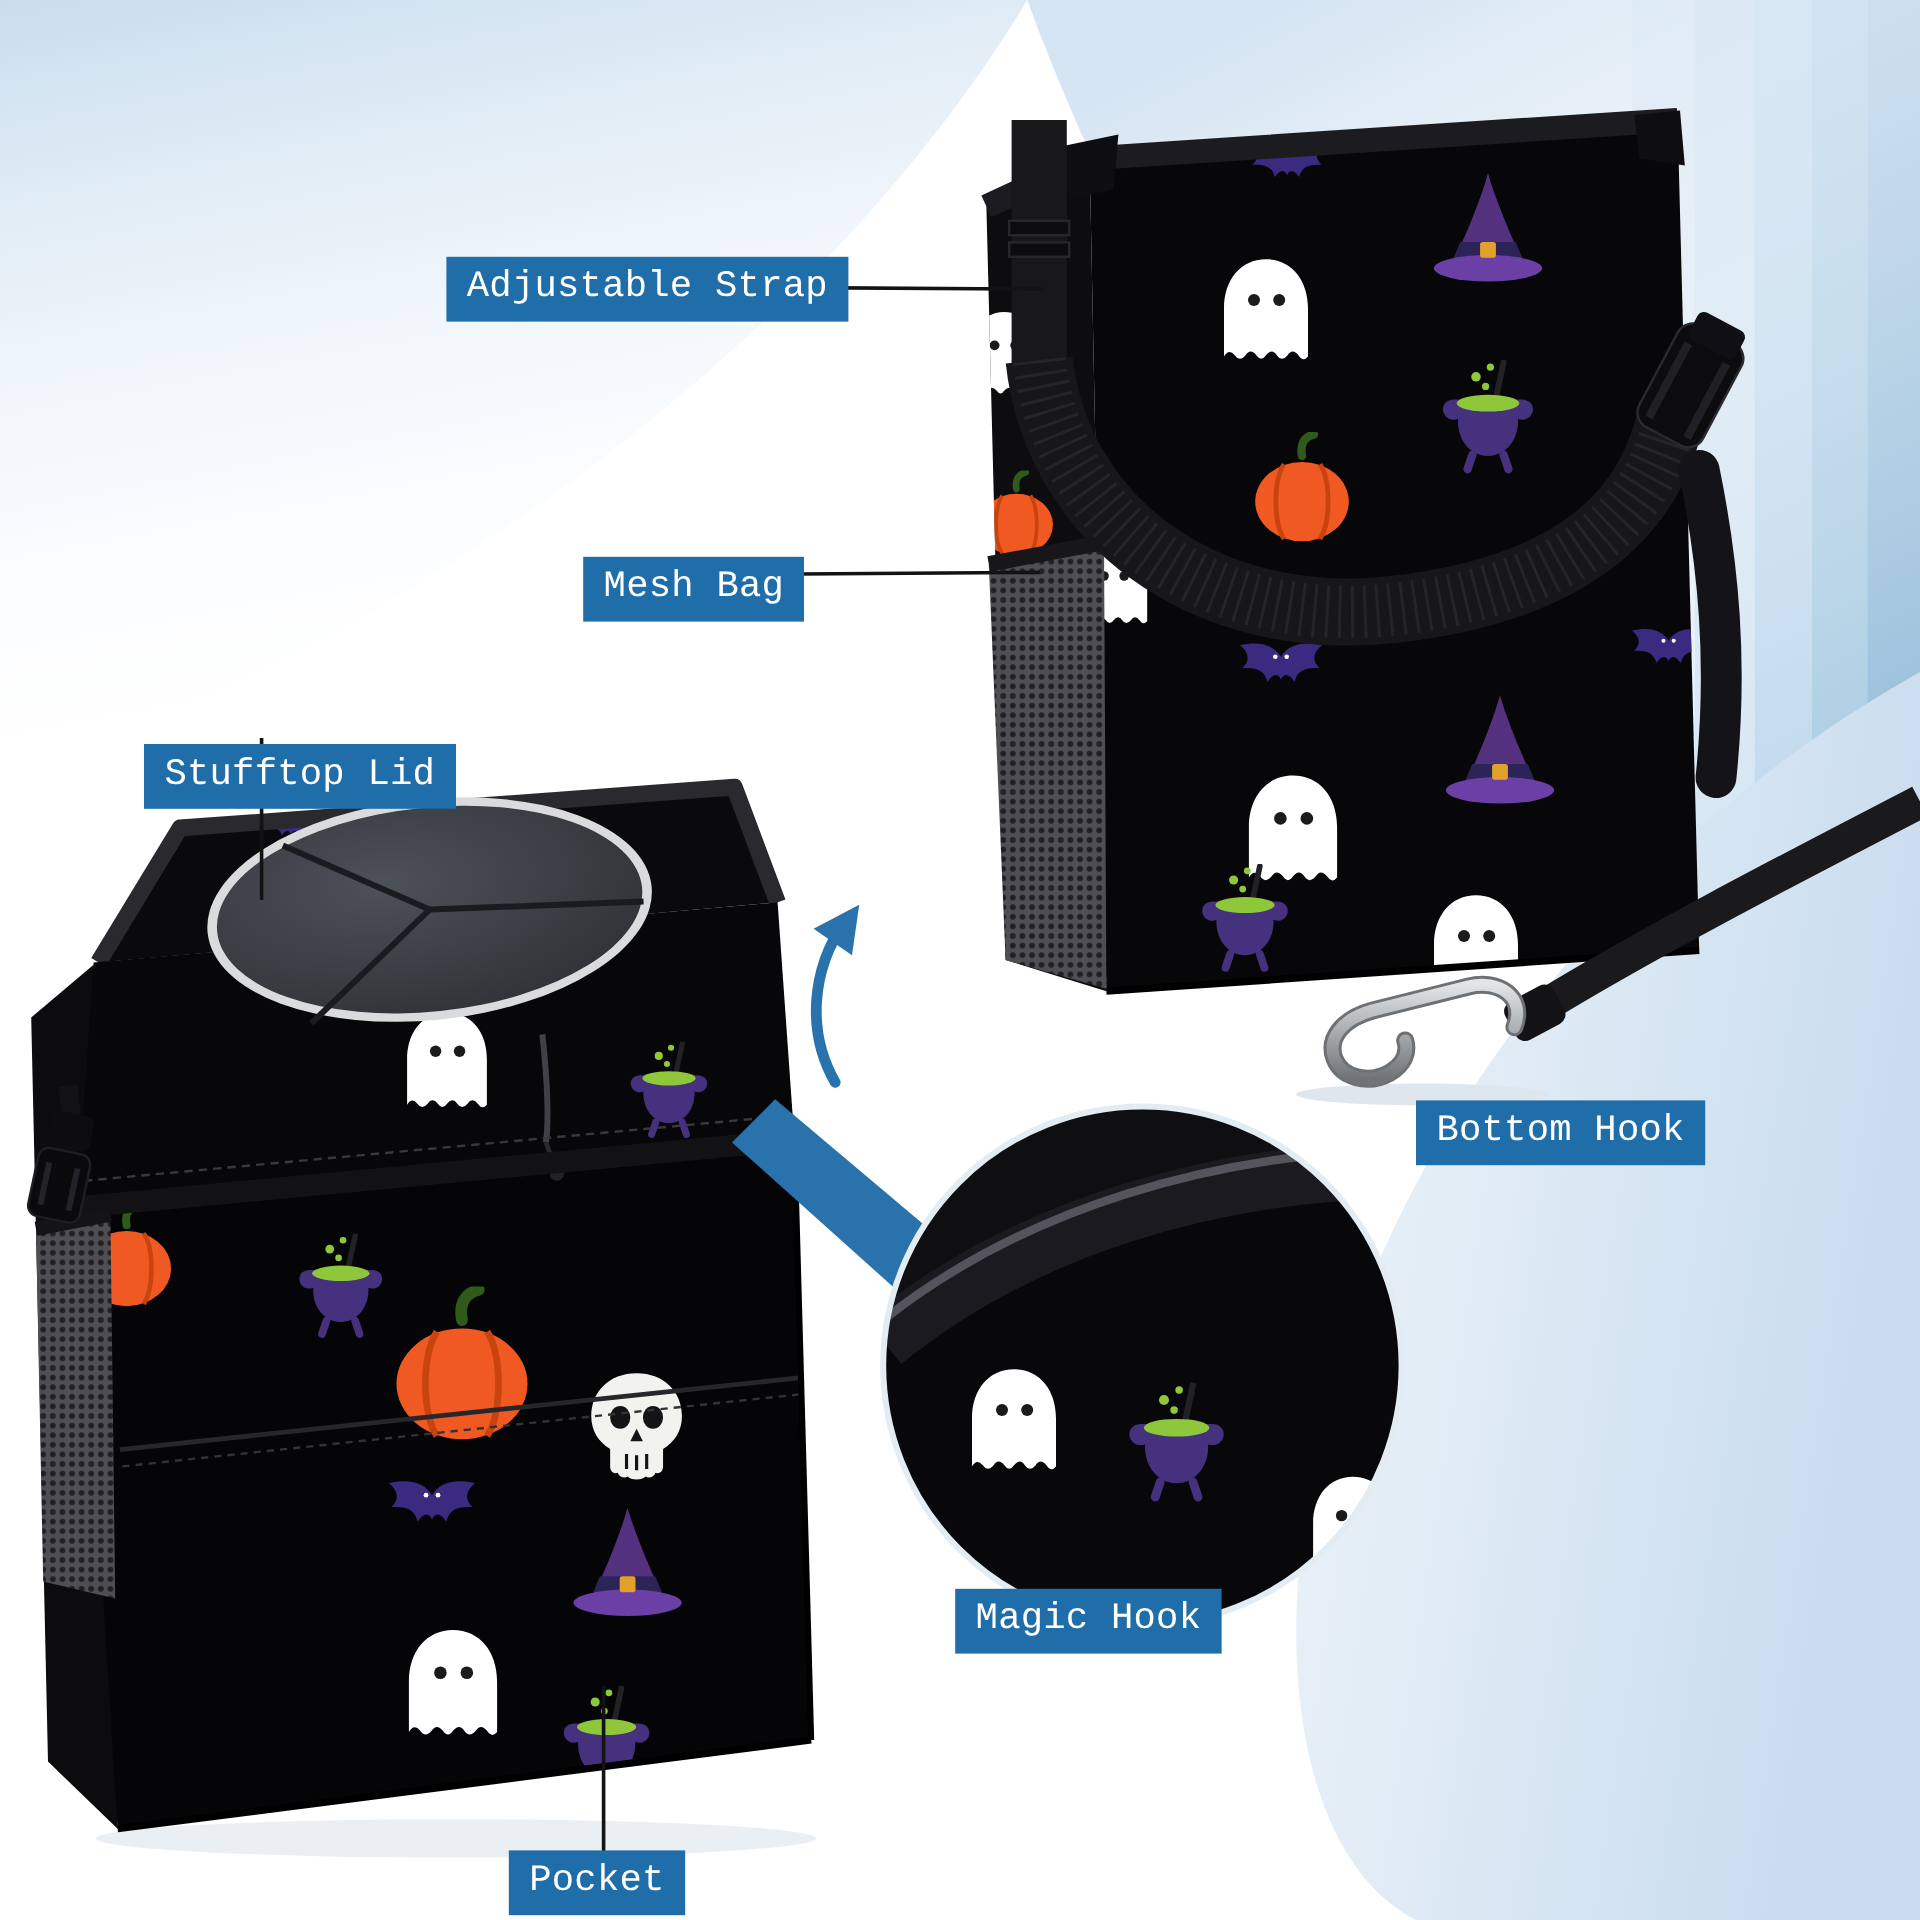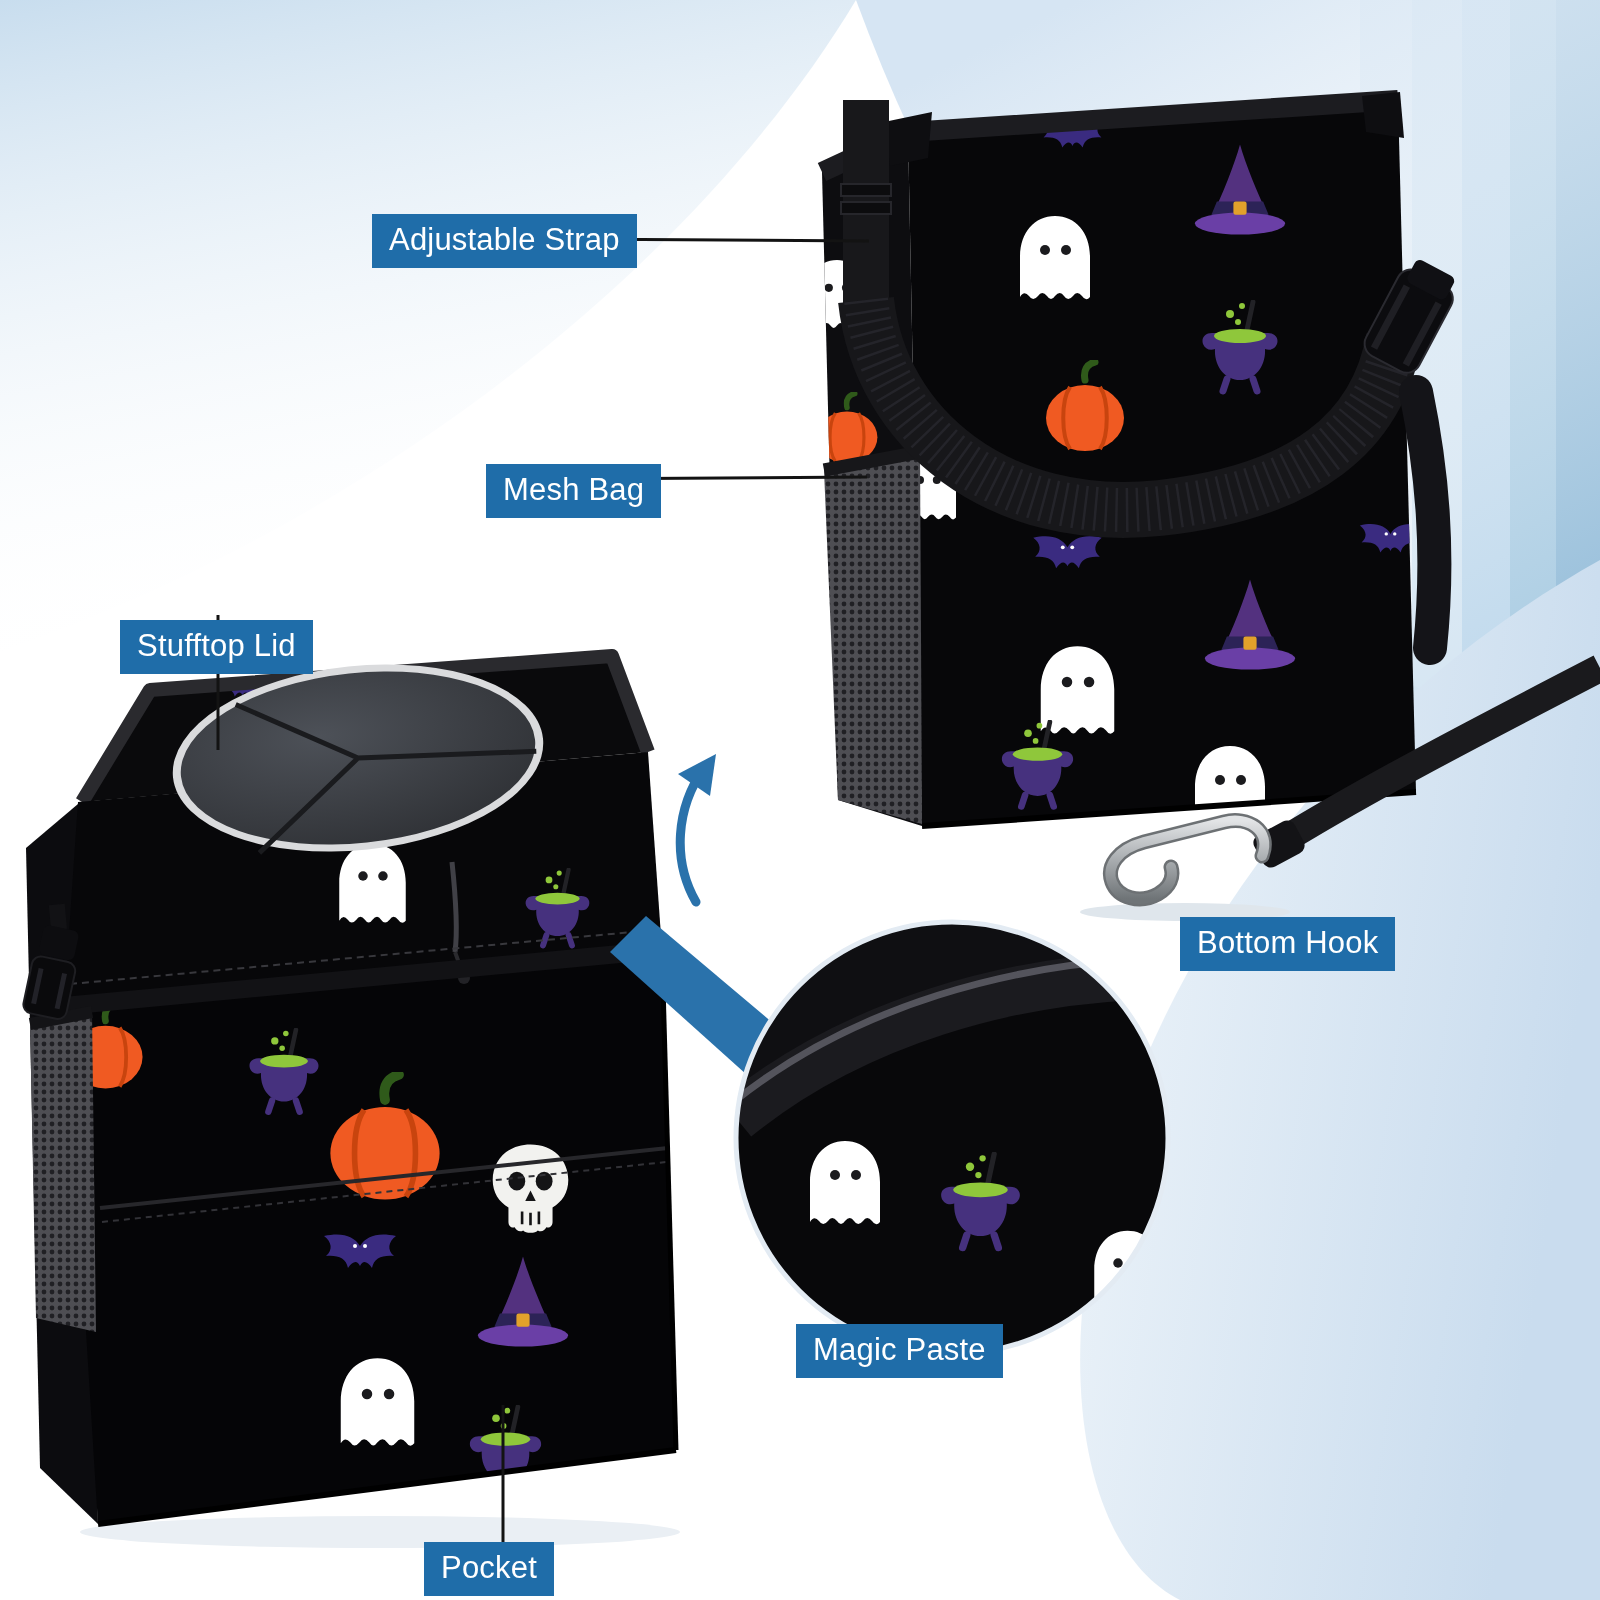--- a/index.html
+++ b/index.html
@@ -1,18 +1,18 @@
 <!DOCTYPE html>
 <html style="--label-bg: #1f6da9; --label-text: #ffffff; --callout-line: #131313; --arrow-blue: #2a72ab; --bag-black: #070709; --bag-side-black: #0d0d10; --strap-black: #17171a; --binding-black: #1c1c20; --mesh-gray: #4e4e53; --mesh-hole: #202024; --lid-gray: #3a3d42; --lid-ring: #dadbdd; --ghost-white: #ffffff; --skull-white: #f2f2ef; --pumpkin-orange: #f05a22; --pumpkin-groove: #c8440e; --stem-green: #2f5a1a; --witch-purple: #6a3fa6; --witch-purple-dark: #53317f; --witch-band: #2c2357; --buckle-gold: #e2a12b; --cauldron-purple: #46317e; --bat-purple: #3a2b80; --slime-green: #8fc73b; --metal-gray: #a9adb0; --swoosh-blue: #c9dcee;"><head>
 <meta charset="utf-8">
 <style>
   html,body{margin:0;padding:0;background:#fff;}
   #canvas{
     position:relative;width:1600px;height:1600px;overflow:hidden;background:#fff;
-    font-family:Liberation Sans, sans-serif;
+    font-family:Liberation Mono, monospace;
   }
   #scene{position:absolute;left:0;top:0;width:100%;height:100%;}
   .label{
     position:absolute;
     background:var(--label-bg,#1f6da9);
     color:var(--label-text,#ffffff);
     font-size:31px;line-height:1.15;
     padding:8px 17px 10px;
     white-space:nowrap;
     letter-spacing:0.2px;
@@ -272,16 +272,16 @@
     <path d="M560,479 L867,477"></path>
     <path d="M218,615 L218,750"></path>
     <path d="M503,1560 L503,1405"></path>
   </g>
 </svg>
 
 <div class="label" style="left:372px;top:214px">Adjustable Strap</div>
 <div class="label" style="left:486px;top:464px">Mesh Bag</div>
 <div class="label" style="left:120px;top:620px">Stufftop Lid</div>
 <div class="label" style="left:1180px;top:917px">Bottom Hook</div>
-<div class="label" style="left:796px;top:1324px">Magic Paste</div>
+<div class="label" style="left:796px;top:1324px">Magic Hook</div>
 <div class="label" style="left:424px;top:1542px">Pocket</div>
 
 </div>
 
 </body></html>

